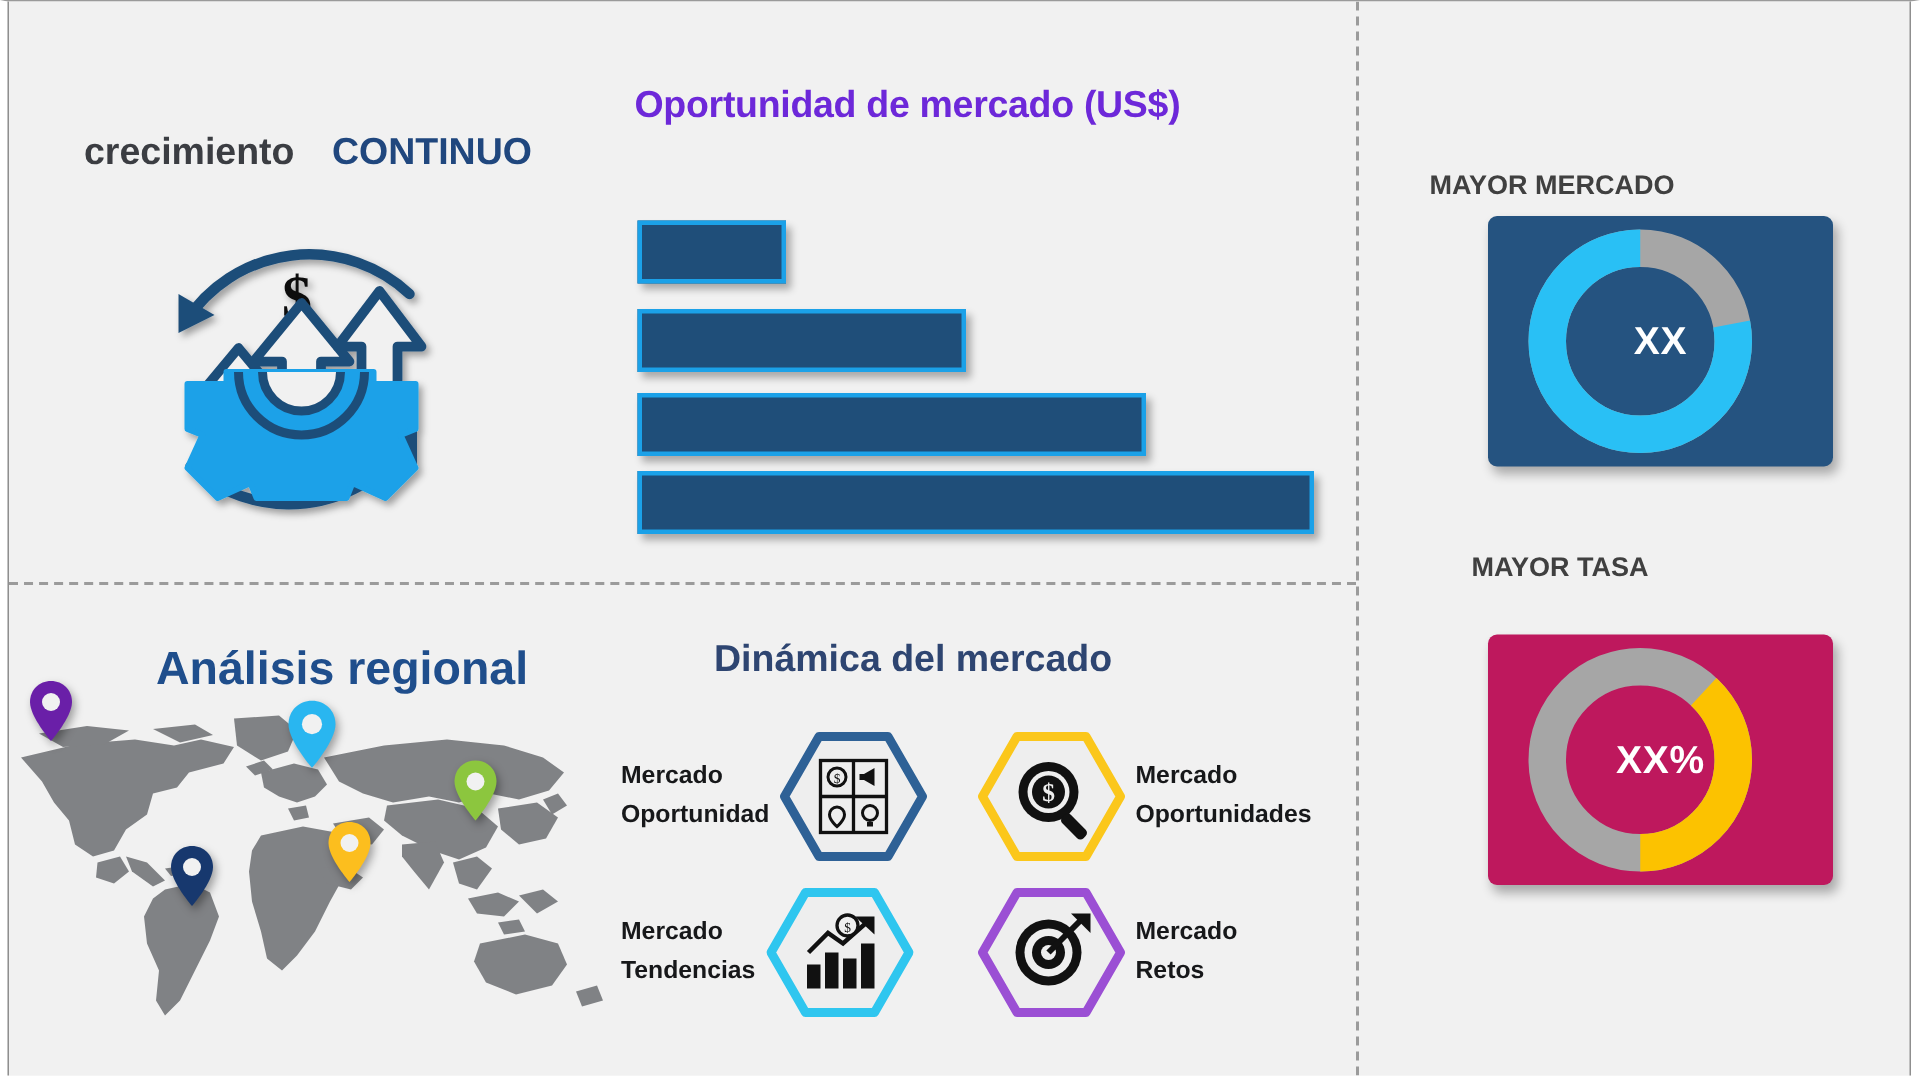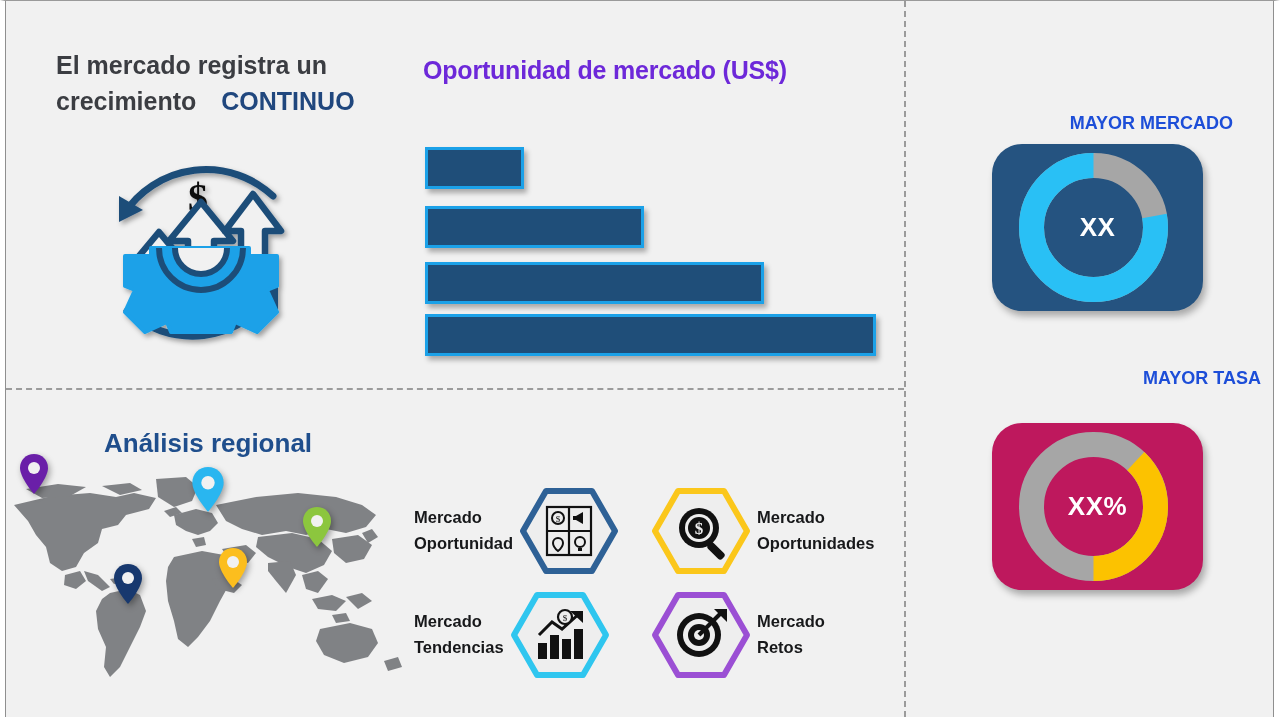--- a/index.html
+++ b/index.html
@@ -49,21 +49,21 @@
   }
   .h-left .accent { color: #20477e; margin-left: 18px; }
 
   .h-bars {
     position: absolute; left: 417px; top: 55px;
     font-size: 25px; font-weight: bold; color: #6d28d9;
     letter-spacing: -0.2px;
   }
   .h-region {
     position: absolute; left: 98px; top: 427px;
-    font-size: 26px; font-weight: bold; color: #1f4e8c;
+    font-size: 31px; font-weight: bold; color: #1f4e8c;
   }
   .h-dyn {
     position: absolute; left: 470px; top: 424px;
     font-size: 25px; font-weight: bold; color: #2e4571;
   }
 
   
   .growth-icon { position: absolute; left: 75px; top: 135px; width: 235px; height: 235px; }
 
   
@@ -88,29 +88,29 @@
   .hex-label {
     font-size: 16.5px; font-weight: bold; color: #17181a;
     line-height: 1.55; white-space: nowrap;
   }
   .lab-left { text-align: left; margin-right: 6px; }
   .lab-right { text-align: left; margin-left: 6px; }
 
   
   .donut-card {
     position: absolute;
-    width: 211px; height: 167px;
+    width: 230px; height: 167px;
     background: #255380;
-    border-radius: 30px;
+    border-radius: 6px;
     box-shadow: 3px 5px 7px rgba(0,0,0,0.30);
   }
   .donut-title {
     position: absolute;
-    text-align: right;
-    font-size: 18px; font-weight: bold; color: #1d4ed8;
+    text-align: left;
+    font-size: 18px; font-weight: bold; color: #404040;
     line-height: 1.34;
     width: 280px;
   }
   .donut-center {
     position: absolute; left: 0; top: 0; width: 100%; height: 100%;
     display: flex; align-items: center; justify-content: center;
     font-size: 26px; font-weight: bold; color: #ffffff;
     letter-spacing: 0.5px;
   }
 
@@ -120,21 +120,21 @@
 </head>
 <body>
 
 <div id="page">
 <div id="canvas">
 
   <div class="div-v"></div>
   <div class="div-h"></div>
 
   <div class="h-left">
-    <span>El mercado registra un</span><br>
+    <br>
     <span>crecimiento </span><span class="accent">CONTINUO</span>
   </div>
 
   <div class="growth-icon">
     <svg viewBox="0 0 235 235" width="235" height="235">
       <defs>
         <filter id="sh1" x="-30%" y="-30%" width="170%" height="170%">
           <feDropShadow dx="2.5" dy="3" stdDeviation="2.5" flood-color="#000" flood-opacity="0.35"></feDropShadow>
         </filter>
       </defs>
@@ -244,20 +244,21 @@
           </svg>
     </div>
     <div class="pin" style="left:107px; top:92px;">
       <svg viewBox="0 0 30 42" width="30" height="42">
             <path d="M15 1 C7 1 1 7 1 15 C1 25 15 41 15 41 C15 41 29 25 29 15 C29 7 23 1 15 1 Z" fill="#17386e"></path>
             <circle cx="15" cy="15" r="6" fill="#f1f1f1"></circle>
           </svg>
     </div>
   </div>
 
+  <div class="h-dyn">Dinámica del mercado</div>
 
   <div class="hex-item" style="left:408px; top:486px;">
     <div class="hex-label lab-left">
       <div>Mercado</div>
       <div>Oportunidad</div>
     </div>
     <div class="hex">
       <svg viewBox="0 0 100 88" width="100" height="88">
         <path d="M27 4 L73 4 L96 44 L73 84 L27 84 L4 44 Z" fill="#eeeeee" stroke="#2e6196" stroke-width="6" stroke-linejoin="round"></path>
         <g transform="translate(28,20)">

